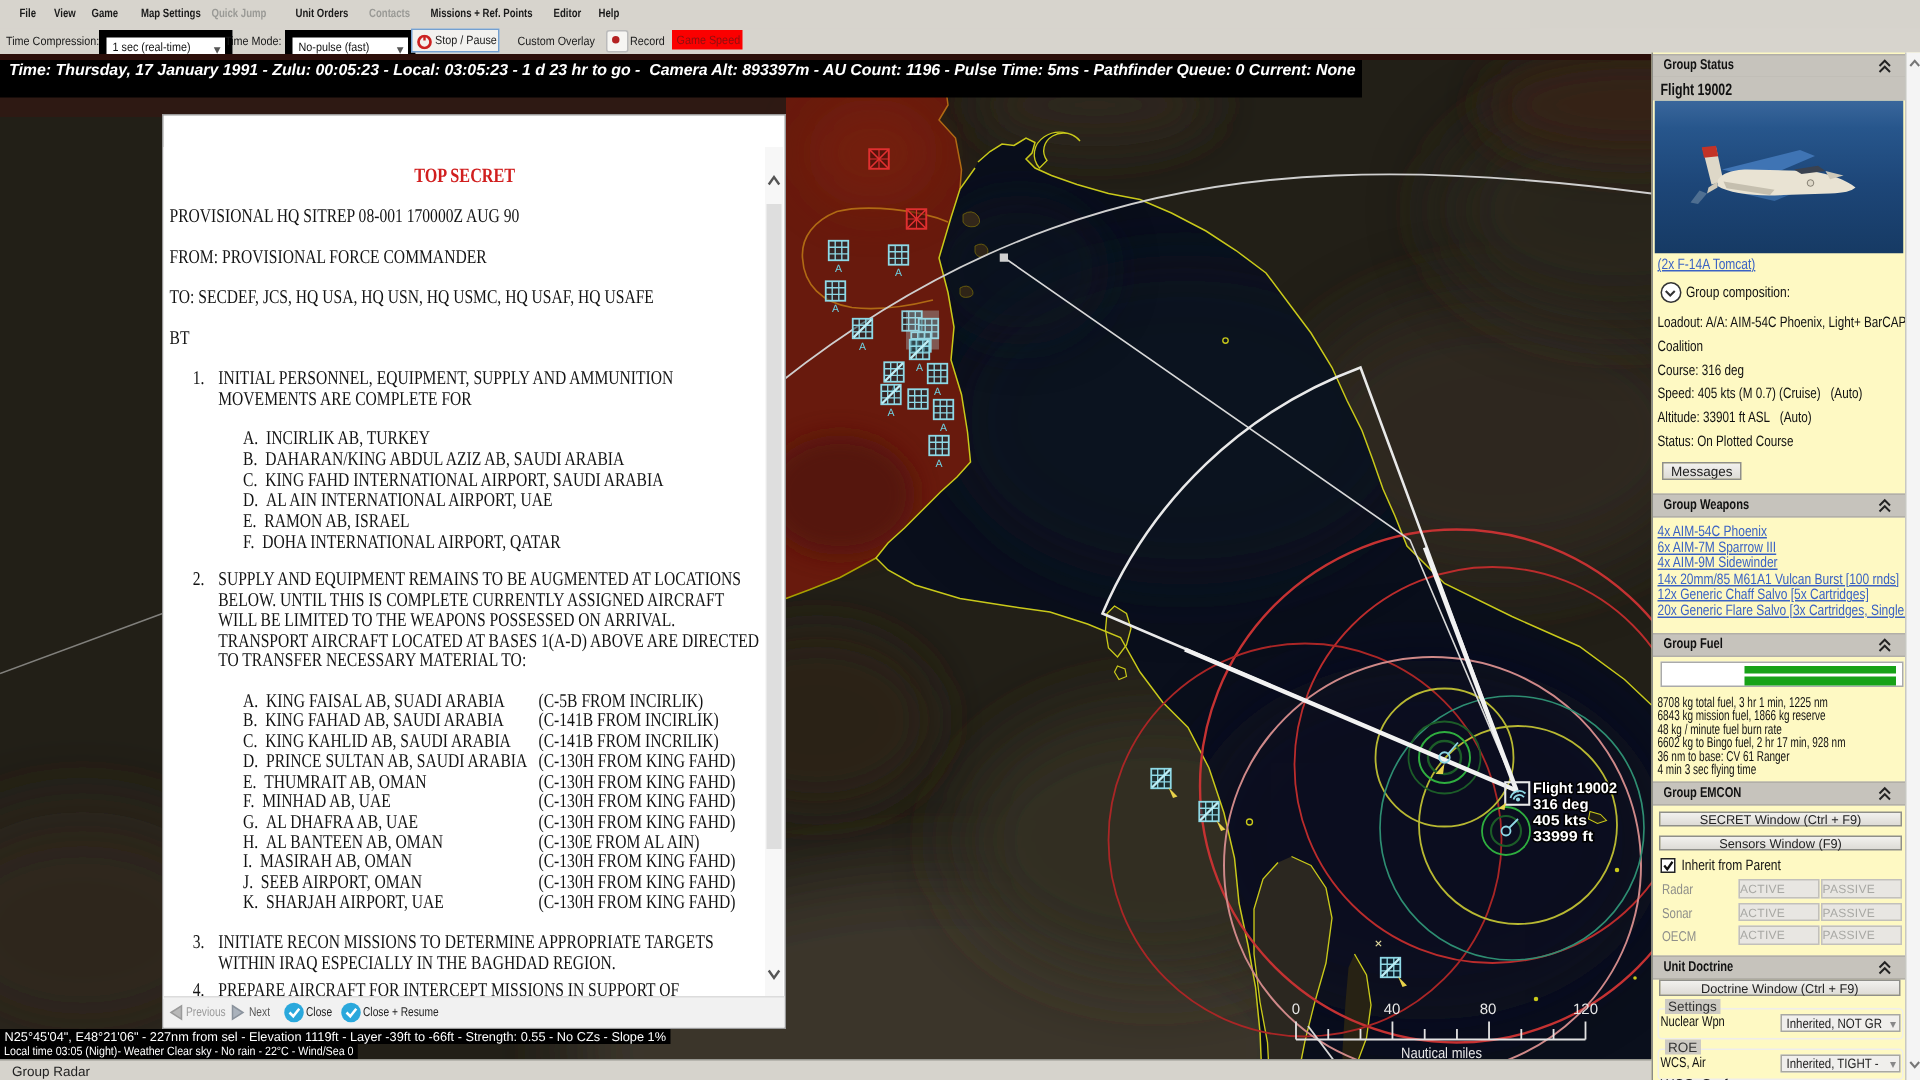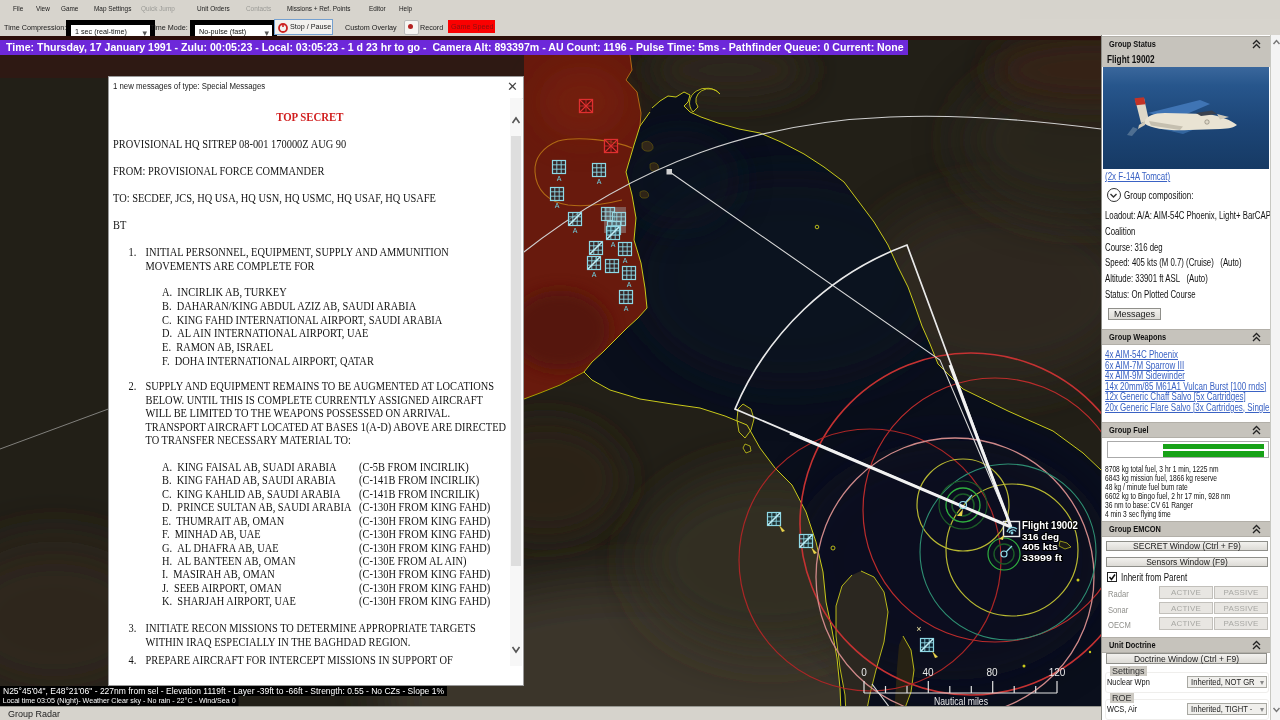--- a/index.html
+++ b/index.html
@@ -1,44 +1,44 @@
 <!DOCTYPE html>
 <html><head>
 <meta charset="utf-8">
 <style>
 html,body{margin:0;padding:0;}
 body{width:1280px;height:720px;overflow:hidden;position:relative;background:#d6d3cc;font-family:"Liberation Sans",sans-serif;}
 .abs{position:absolute;}
-#menubar{left:0;top:0;width:1020px;height:19px;background:#d7d4cd;font-size:8px;color:#1a1a1a;}
+#menubar{left:0;top:0;width:1020px;height:19px;background:#d7d4cd;font-size:8px;color:#1a1a1a;font-weight:bold;}
 #menubar span{position:absolute;top:4px;transform:scaleX(0.8);transform-origin:0 0;}
 #toolbar{left:0;top:19px;width:1280px;height:17px;background:#d7d4cd;font-size:8px;color:#1a1a1a;}
 #toolbar .lb{transform:scaleX(0.9);transform-origin:0 0;}
 #tbstrip{left:0;top:36px;width:1280px;height:4px;background:#2c0f0a;}
 .combo{position:absolute;background:#fff;border:5px solid #000000;font-size:8px;color:#111;}
 .combo .in{display:inline-block;margin-left:4px;transform:scaleX(0.9);transform-origin:0 0;}
 .combo .arr{position:absolute;right:3px;top:2px;color:#555;font-size:9px;}
-#timebar{left:0;top:40px;width:908px;height:15px;background:#6d28d9;color:#fff;font-weight:bold;font-size:10.6px;line-height:15px;white-space:nowrap;overflow:hidden;}
+#timebar{left:0;top:40px;width:908px;height:25px;background:#000000;color:#fff;font-weight:bold;font-size:10.6px;line-height:15px;white-space:nowrap;overflow:hidden;font-style:italic;}
 #groupview{left:0;top:706px;width:1280px;height:14px;background:#d6d3cc;border-top:1px solid #979790;font-size:9px;color:#222;line-height:14px;}
 .statline{background:#000;color:#fff;white-space:nowrap;line-height:10px;transform-origin:0 0;}
 
 #dlg{left:108px;top:76px;width:416px;height:610px;background:#fff;border:1px solid #9a9a9a;box-sizing:border-box;z-index:30;}
 #dlgtitle{position:absolute;left:0;top:0;width:100%;height:21px;background:#fff;border-bottom:1px solid #e4e4e4;font-size:8.5px;color:#1a1a1a;}
 #dlgtitle .tt{display:inline-block;transform:scaleX(0.92);transform-origin:0 0;}
 #dlgx{position:absolute;right:5px;top:2px;font-size:13px;color:#444;}
 #dlgbody{position:absolute;left:0;top:21px;width:502px;height:568px;overflow:hidden;background:#fff;transform:scaleX(0.8);transform-origin:0 0;}
 #dlgbody div{position:absolute;font-family:"Liberation Serif",serif;font-size:13px;color:#131313;white-space:nowrap;}
 #dlgscroll{position:absolute;right:1px;top:21px;width:12px;height:568px;background:#f6f6f6;}
 #dlgfoot{position:absolute;left:0;bottom:0;width:100%;height:20px;background:#f1f1f1;border-top:1px solid #dcdcdc;font-size:9.5px;color:#333;}
 
-#panel{left:1101px;top:35px;width:179px;height:685px;background:#ffffff;z-index:20;border-left:1px solid #8c8c86;box-sizing:border-box;font-size:9.5px;color:#111;}
+#panel{left:1101px;top:35px;width:179px;height:685px;background:#fef9c3;z-index:20;border-left:1px solid #8c8c86;box-sizing:border-box;font-size:9.5px;color:#111;}
 .phead{position:absolute;left:0;width:168px;height:14px;background:#c6c3bc;border-top:1px solid #b2afa8;border-bottom:1px solid #b2afa8;font-weight:bold;color:#111;line-height:14px;}
 .phead .tx{display:inline-block;margin-left:7px;transform:scaleX(0.78);transform-origin:0 0;font-size:9.5px;}
 .pbtn{position:absolute;background:linear-gradient(#f2f1ee,#dddbd6);border:1px solid #8f8f8a;box-sizing:border-box;text-align:center;color:#222;font-size:8.5px;}
 .link{color:#3a62c4;text-decoration:underline;white-space:nowrap;}
-.gbtn{position:absolute;background:#e8e6e2;border:1px solid #c2c0bb;box-sizing:border-box;text-align:center;color:#a8a8a4;font-size:8px;letter-spacing:0.2px;}
+.gbtn{position:absolute;background:#e8e6e2;border:1px solid #c2c0bb;box-sizing:border-box;color:#a8a8a4;font-size:8px;letter-spacing:0.2px;}
 .glab{position:absolute;color:#8f8f8b;font-size:9.5px;transform:scaleX(0.8);transform-origin:0 0;}
 .grpbox{position:absolute;border:1px solid #efeeec;border-radius:3px;}
 </style>
 </head>
 <body>
 <svg class="abs" id="map" style="left:0;top:36px;z-index:0" width="1280" height="684" viewBox="0 36 1280 684">
 <defs>
  <filter id="b8" x="-50%" y="-50%" width="200%" height="200%">
         <feGaussianBlur stdDeviation="8"></feGaussianBlur>
       </filter>
@@ -248,24 +248,20 @@
  <div class="abs" style="left:448px;top:1px;width:47px;height:13px;background:#fb0000;color:#8a1010;font-size:8px;line-height:13px;white-space:nowrap;overflow:hidden"><span class="lb" style="display:inline-block;margin-left:3px">Game Speed</span></div>
 </div>
 <div class="abs" id="tbstrip"></div>
 <div class="abs" id="timebar"><span style="margin-left:6px">Time: Thursday, 17 January 1991 - Zulu: 00:05:23 - Local: 03:05:23 - 1 d 23 hr to go -&nbsp; Camera Alt: 893397m - AU Count: 1196 - Pulse Time: 5ms - Pathfinder Queue: 0 Current: None</span></div>
 
 <div class="abs statline" style="left:0;top:686px;height:10px;font-size:8.5px;padding:0 3px;z-index:25">N25°45'04", E48°21'06" - 227nm from sel - Elevation 1119ft - Layer -39ft to -66ft - Strength: 0.55 - No CZs - Slope 1%</div>
 <div class="abs statline" style="left:0;top:696px;height:10px;font-size:8px;padding:0 3px;z-index:25;transform:scaleX(0.89);transform-origin:0 0">Local time 03:05 (Night)- Weather Clear sky - No rain - 22°C - Wind/Sea 0</div>
 <div class="abs" id="groupview"><span style="margin-left:8px">Group Radar</span></div>
 
 <div class="abs" id="dlg">
- <div id="dlgtitle">
-      <span class="tt" style="position:absolute;left:4px;top:4px">1 new messages of type: Special Messages</span>
-      <span id="dlgx">✕</span>
-    </div>
  <div id="dlgbody">
   <div style="left:0;width:502px;top:10.9px;text-align:center;font-weight:bold;font-size:13.5px;color:#d11f1f">TOP SECRET</div>
   <div style="left:5px;top:38.0px">PROVISIONAL HQ SITREP 08-001 170000Z AUG 90</div>
   <div style="left:5px;top:65.1px">FROM: PROVISIONAL FORCE COMMANDER</div>
   <div style="left:5px;top:92.1px">TO: SECDEF, JCS, HQ USA, HQ USN, HQ USMC, HQ USAF, HQ USAFE</div>
   <div style="left:5px;top:119.2px">BT</div>
   <div style="left:24.4px;top:145.8px">1.</div>
   <div style="left:45.6px;top:145.8px">INITIAL PERSONNEL, EQUIPMENT, SUPPLY AND AMMUNITION</div>
   <div style="left:45.6px;top:159.5px">MOVEMENTS ARE COMPLETE FOR</div>
   <div style="left:66.3px;top:186.1px">A.&nbsp;&nbsp;INCIRLIK AB, TURKEY</div>
@@ -309,20 +305,34 @@
   <div style="left:45.6px;top:554.0px">PREPARE AIRCRAFT FOR INTERCEPT MISSIONS IN SUPPORT OF</div>
  </div>
  <div id="dlgscroll">
   <svg width="12" height="568">
    <rect x="0" y="0" width="12" height="568" fill="#f7f7f7"></rect>
    <rect x="1" y="38" width="10" height="430" fill="#dedede"></rect>
    <path d="M2.5,25 L6,20 L9.5,25" stroke="#555" stroke-width="1.6" fill="none"></path>
    <path d="M2.5,549 L6,554 L9.5,549" stroke="#555" stroke-width="1.6" fill="none"></path>
   </svg>
  </div>
+ <div id="dlgfoot">
+  <svg width="414" height="20" style="position:absolute;left:0;top:0">
+   <path d="M5,10 L12,5.5 V14.5 Z" fill="#b8b8b8" stroke="#9a9a9a"></path>
+   <path d="M46,5.5 L53,10 L46,14.5 Z" fill="#aab2bc" stroke="#8a929c"></path>
+   <circle cx="87" cy="10" r="6.5" fill="#2aa8dc"></circle>
+   <path d="M84,10 L86.5,12.5 L90.5,7.5" stroke="#fff" stroke-width="1.7" fill="none"></path>
+   <circle cx="125" cy="10" r="6.5" fill="#2aa8dc"></circle>
+   <path d="M122,10 L124.5,12.5 L128.5,7.5" stroke="#fff" stroke-width="1.7" fill="none"></path>
+  </svg>
+  <span style="position:absolute;left:15px;top:4px;color:#9a9a9a;display:inline-block;transform:scaleX(0.8);transform-origin:0 0;font-size:8.5px">Previous</span>
+  <span style="position:absolute;left:57px;top:4px;color:#555;display:inline-block;transform:scaleX(0.8);transform-origin:0 0;font-size:8.5px">Next</span>
+  <span style="position:absolute;left:95px;top:4px;color:#222;display:inline-block;transform:scaleX(0.8);transform-origin:0 0;font-size:8.5px">Close</span>
+  <span style="position:absolute;left:133px;top:4px;color:#222;display:inline-block;transform:scaleX(0.8);transform-origin:0 0;font-size:8.5px">Close + Resume</span>
+ </div>
 </div>
 
 <div class="abs" id="panel">
  <div class="phead" style="top:1px"><span class="tx">Group Status</span><svg class="chevs" width="9" height="10" style="position:absolute;right:9px;top:2px">
         <path d="M1,5 L4.5,1.5 L8,5 M1,9 L4.5,5.5 L8,9" stroke="#222" stroke-width="1.3" fill="none"></path>
       </svg></div>
  <div class="abs" style="left:0;top:16px;width:168px;height:16px;background:#c6c3bc;font-weight:bold;font-size:12px;color:#111;line-height:16px"><span style="display:inline-block;margin-left:5px;transform:scaleX(0.75);transform-origin:0 0;font-size:11px">Flight 19002</span></div>
  <svg class="abs" style="left:1px;top:32px" width="166" height="102">
   <defs>
         <linearGradient id="sea" x1="0" y1="0" x2="0" y2="1">

